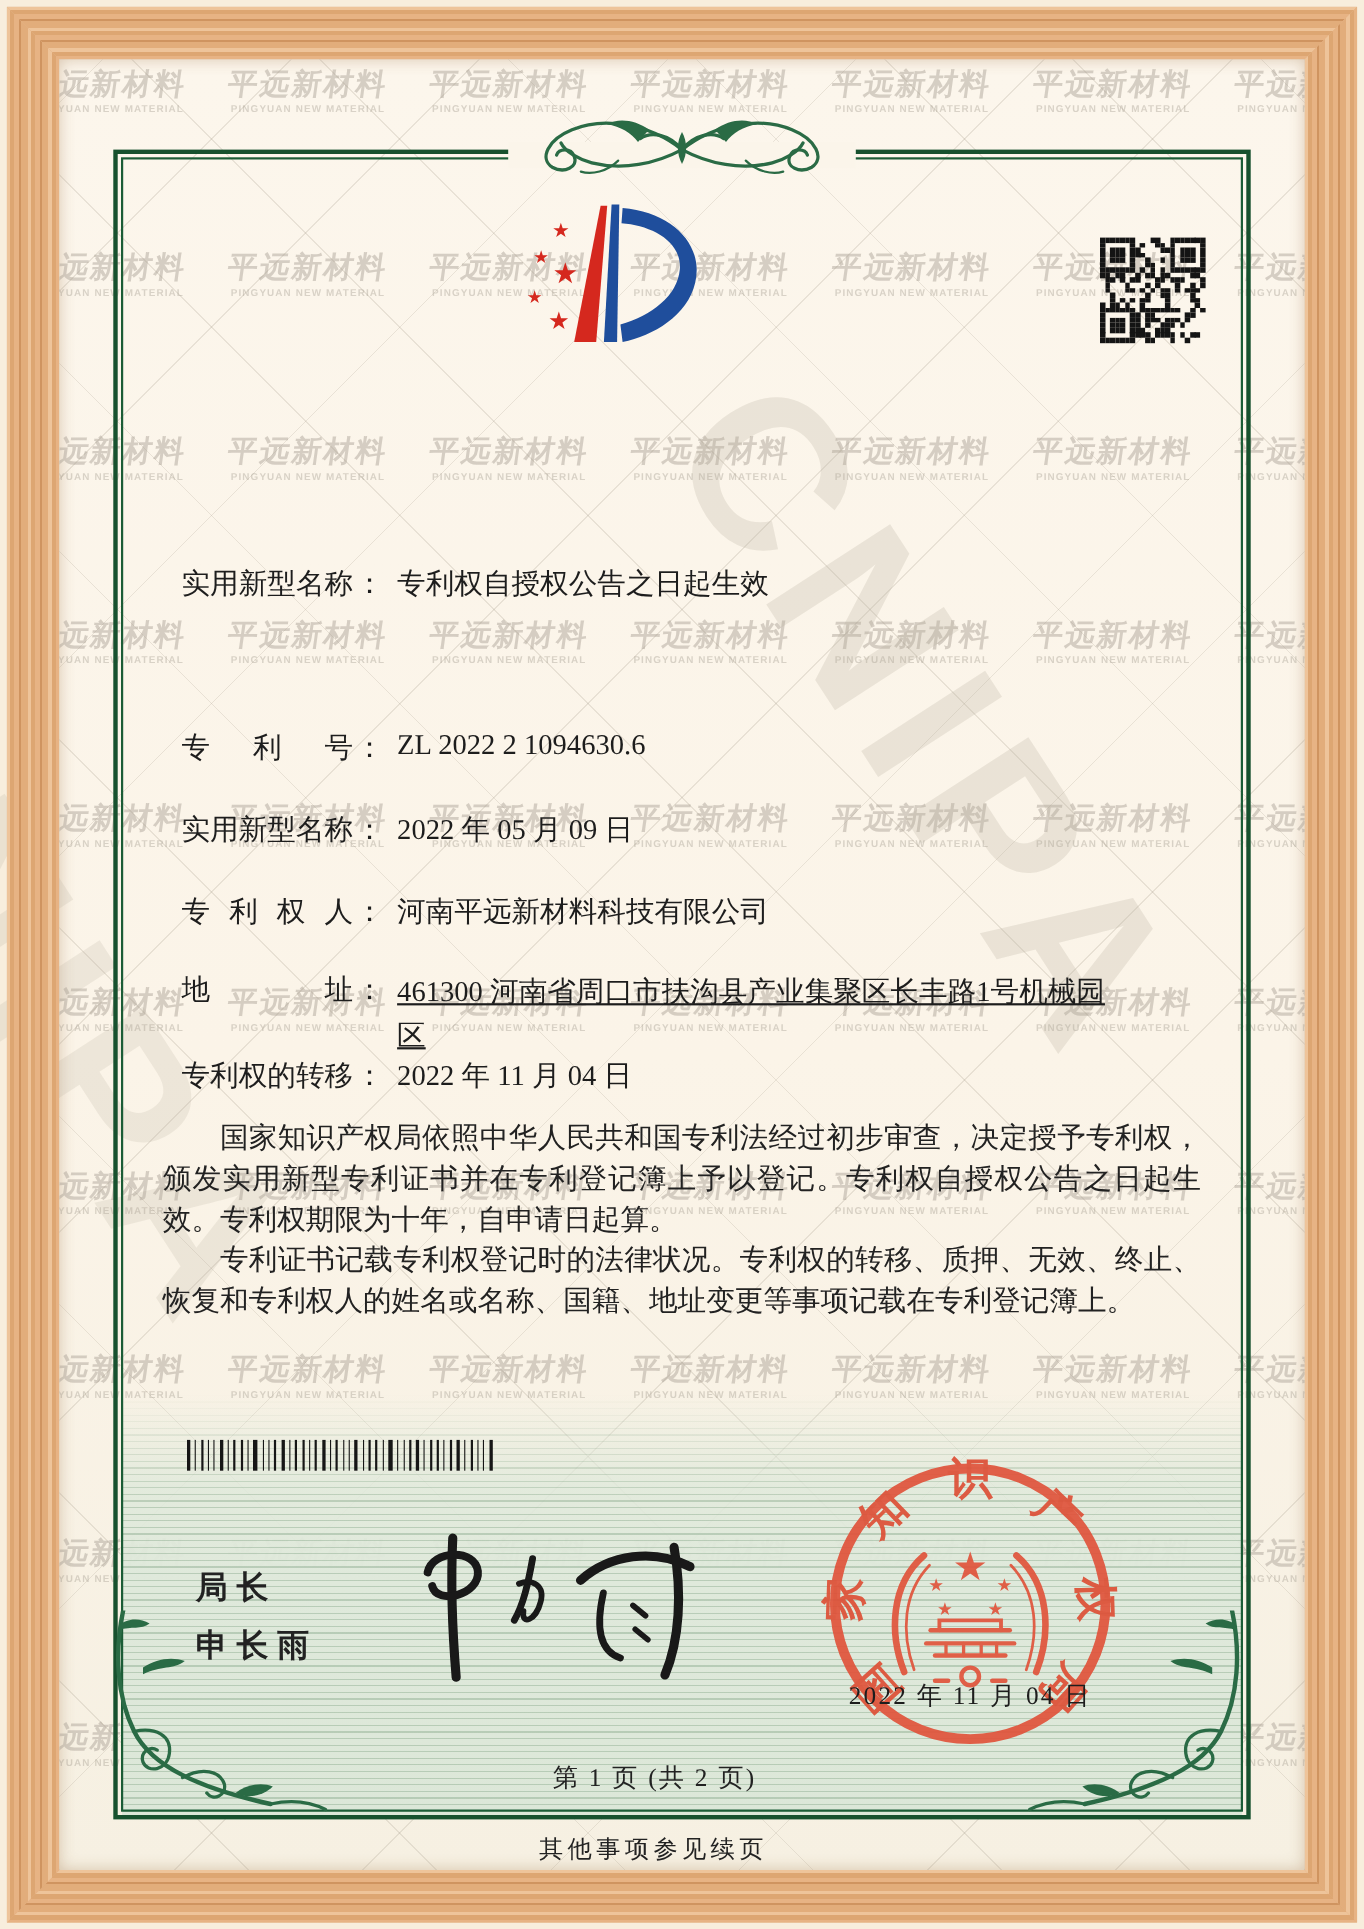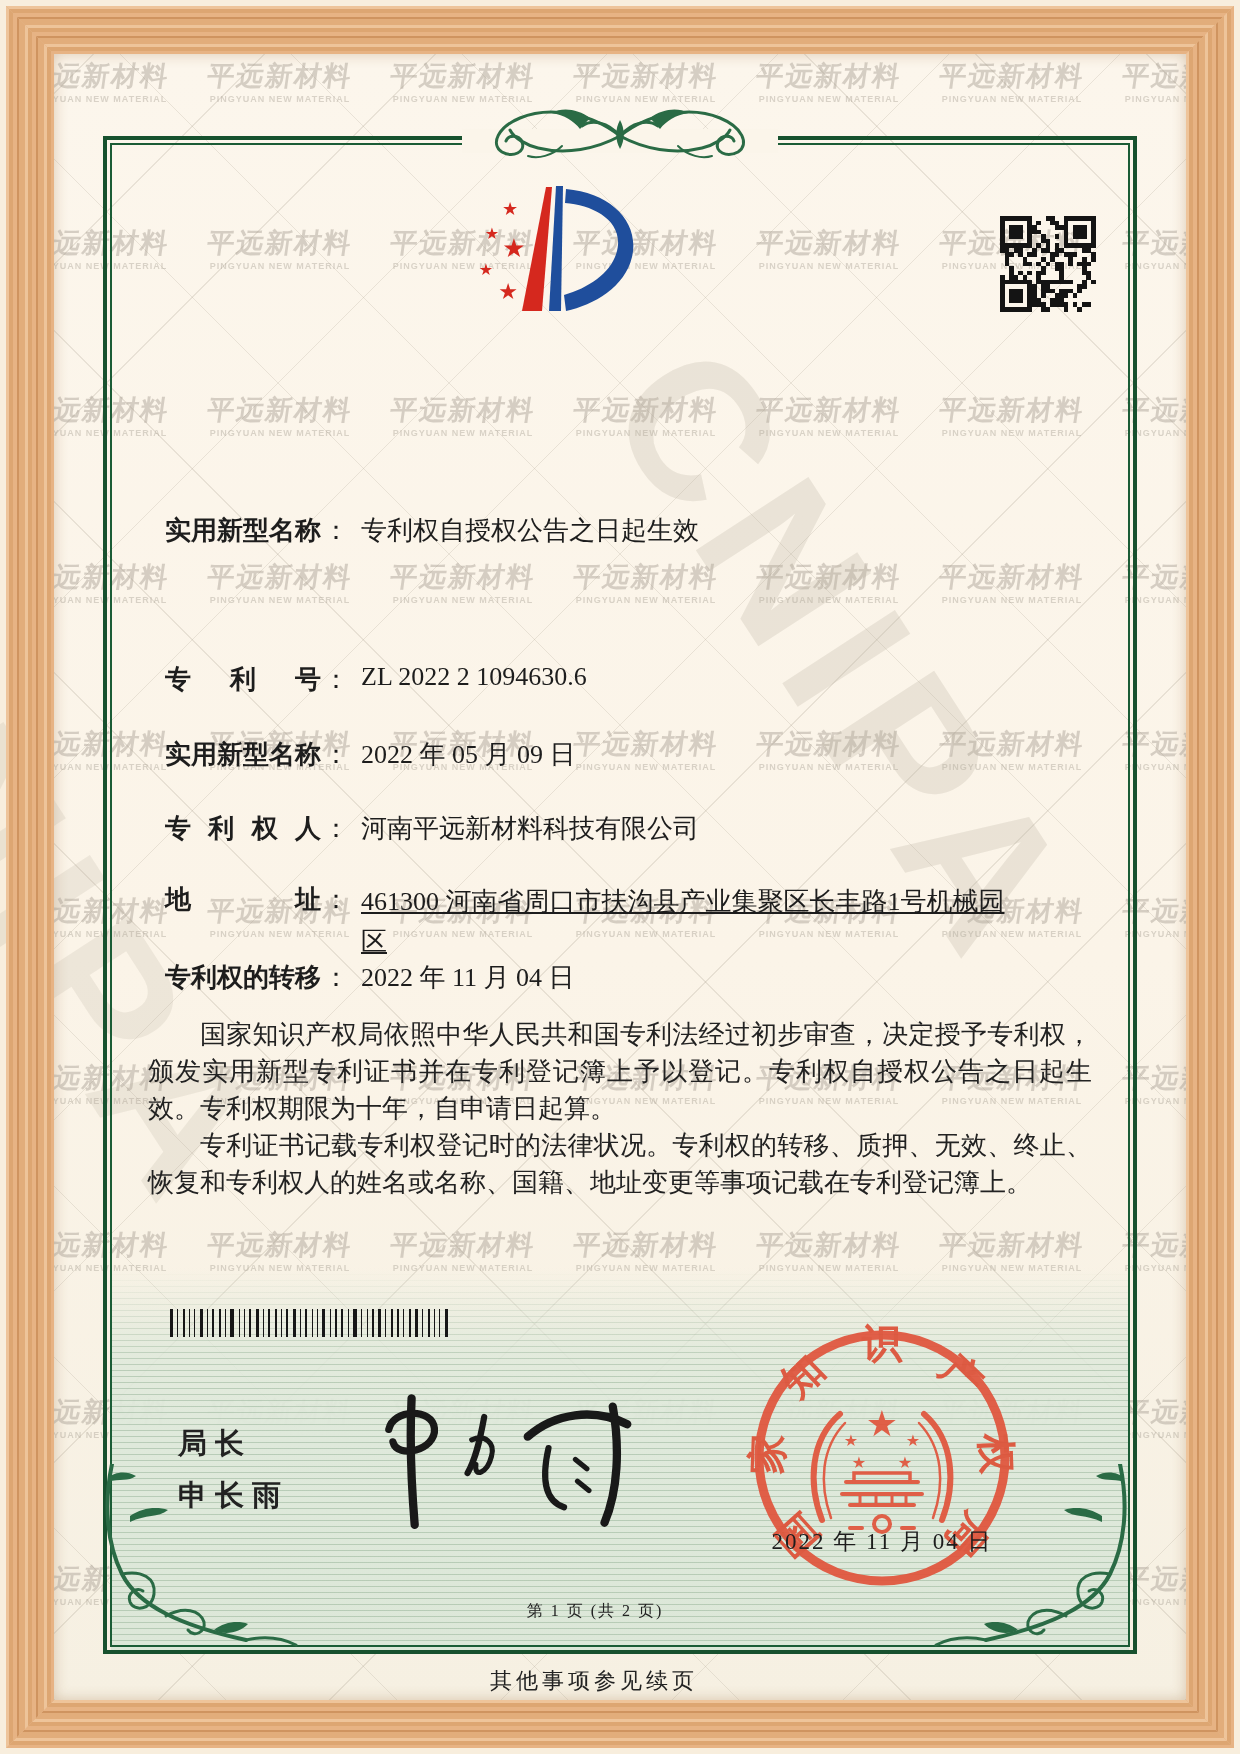--- a/index.html
+++ b/index.html
@@ -49,39 +49,39 @@
   .flourish{position:absolute;z-index:5;}
   
   .content{position:absolute;inset:0;z-index:5;}
   .cert-no{position:absolute;left:156px;top:186px;font-size:23px;letter-spacing:3px;color:#222;}
   .qr{position:absolute;left:1000px;top:216px;width:96px;height:96px;}
   .qr i{position:absolute;width:4.7px;height:4.7px;background:#141414;}
   .logo{position:absolute;left:470px;top:183px;}
   .title{position:absolute;left:60px;top:326px;width:1000px;text-align:center;
     font-size:55px;font-weight:bold;letter-spacing:7px;color:#141414;}
   .frow{position:absolute;left:165px;font-size:26px;color:#1d1d1d;}
-  .flabel{display:inline-block;width:156px;text-align-last:justify;vertical-align:top;white-space:nowrap;font-weight:bold;}
+  .flabel{display:inline-block;width:156px;text-align-last:justify;vertical-align:top;white-space:nowrap;}
   .fcolon{display:inline-block;vertical-align:top;margin:0 12px 0 2px;}
   .fvalue{display:inline-block;vertical-align:top;}
   .addr .fvalue{width:655px;line-height:40px;text-decoration:underline;}
   .pair2{position:absolute;left:478px;top:0;white-space:nowrap;}
   .paras{position:absolute;left:148px;top:1016px;width:944px;font-size:26px;line-height:37px;
     text-align:justify;color:#222;}
   .paras p{margin:0;text-indent:2em;}
   .barcode{position:absolute;left:170px;top:1309px;width:278px;height:28px;display:flex;justify-content:space-between;}
   .barcode i{background:#161616;height:100%;}
   .signer{position:absolute;left:178px;font-family:"Liberation Sans","DejaVu Sans",sans-serif;
     font-weight:600;font-size:29px;letter-spacing:8px;color:#222;}
   .signature{position:absolute;left:372px;top:1390px;}
   .seal{position:absolute;left:746px;top:1322px;width:272px;height:272px;z-index:6;
     mix-blend-mode:multiply;opacity:.92;}
   .ring-ch{font-size:40px;font-weight:bold;fill:#dd4e35;font-family:"Liberation Serif",serif;text-anchor:middle;}
   .seal-date{position:absolute;left:882px;top:1526px;transform:translateX(-50%);z-index:7;
     font-size:23px;letter-spacing:2px;color:#1d1d1d;white-space:nowrap;}
-  .page-footer{position:absolute;left:595px;top:1601px;transform:translateX(-50%);font-size:16px;
+  .page-footer{position:absolute;left:595px;top:1601px;transform:translateX(-50%);font-size:23px;
     letter-spacing:2px;color:#222;z-index:6;white-space:nowrap;}
   .cont-note{position:absolute;left:594px;top:1666px;transform:translateX(-50%);font-size:22px;
     letter-spacing:4px;color:#222;z-index:6;white-space:nowrap;}
 </style>
 </head>
 <body>
 
 <div class="page">
 
   <div class="paper"></div>

